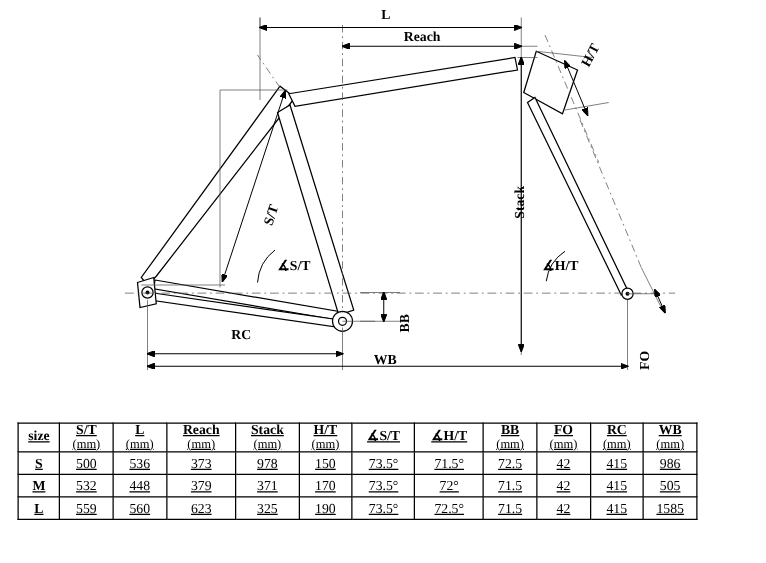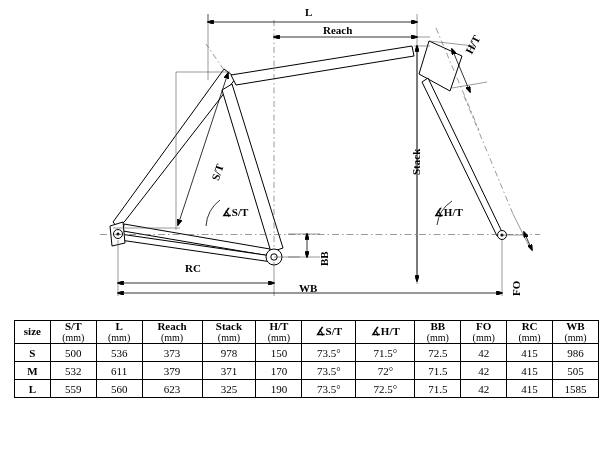--- a/index.html
+++ b/index.html
@@ -22,25 +22,26 @@
     font-size:11px;
     color:#000;
     white-space:nowrap;
   }
   .lbl.rot{
     transform-origin:0 0;
   }
   
   #geo-table{
     position:absolute;
-    left:14px;top:320px;
-    width:585px;
+    left:14px;top:338px;
+    width:544px;
     border-collapse:collapse;
     font-family:"Liberation Serif", serif;
     font-size:11px;
+    text-decoration:underline;
   }
   #geo-table td,#geo-table th{
     border:1px solid #000;
     text-align:center;
     vertical-align:middle;
     padding:0;
     height:17px;
     font-weight:normal;
   }
   #geo-table thead td{
@@ -242,21 +243,21 @@
       <td>73.5°</td>
       <td>71.5°</td>
       <td>72.5</td>
       <td>42</td>
       <td>415</td>
       <td>986</td>
     </tr>
     <tr>
       <td>M</td>
       <td>532</td>
-      <td>611</td>
+      <td>448</td>
       <td>379</td>
       <td>371</td>
       <td>170</td>
       <td>73.5°</td>
       <td>72°</td>
       <td>71.5</td>
       <td>42</td>
       <td>415</td>
       <td>505</td>
     </tr>

